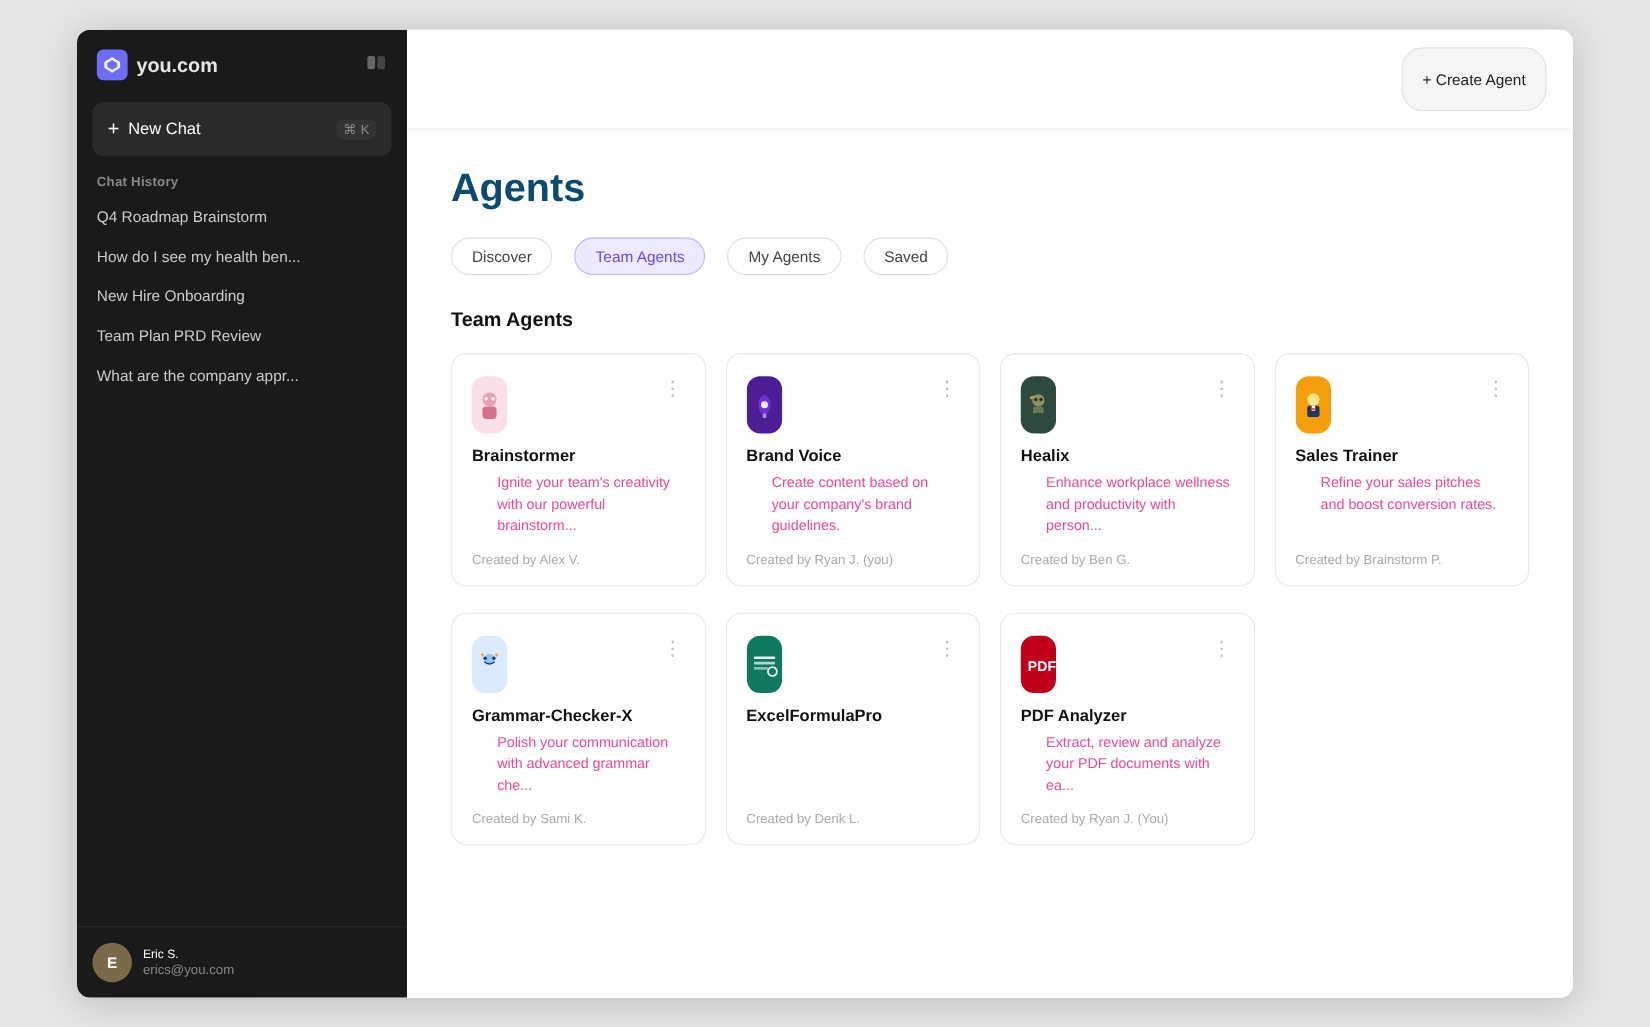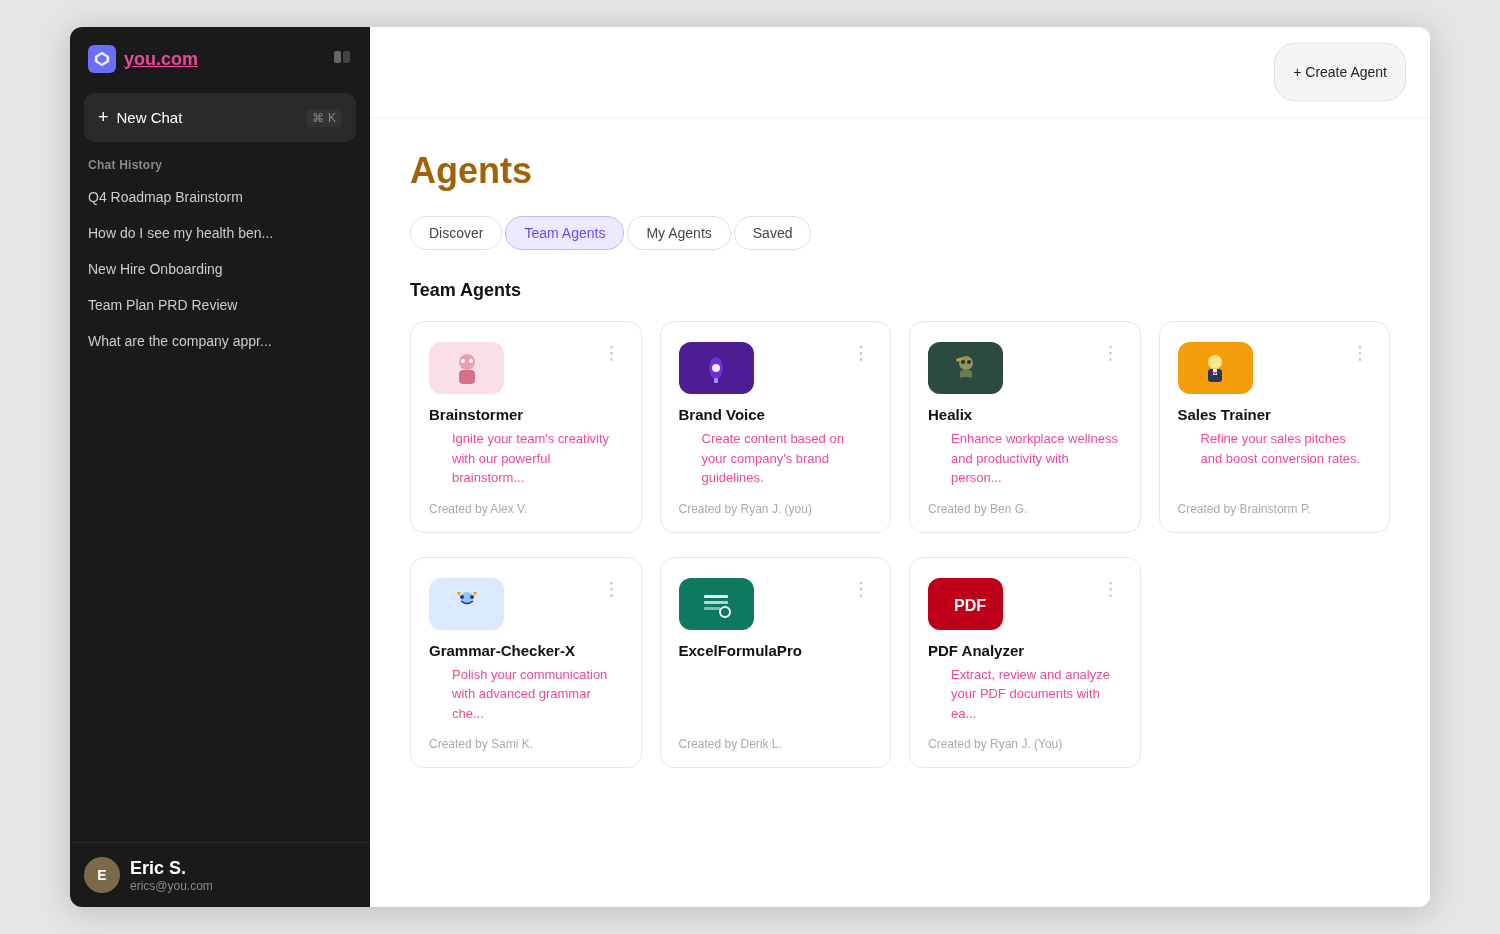--- a/index.html
+++ b/index.html
@@ -1,50 +1,50 @@
 <!DOCTYPE html>
 <html><head>
   <meta charset="utf-8">
   <style>
     * { box-sizing: border-box; margin: 0; padding: 0; }
     body { font-family: -apple-system, BlinkMacSystemFont, 'Segoe UI', sans-serif; background: #e5e5e5; display: flex; justify-content: center; align-items: center; min-height: 100vh; }
     .window { width: 1360px; height: 880px; background: #fff; border-radius: 12px; overflow: hidden; display: flex; box-shadow: 0 4px 32px rgba(0,0,0,0.18); }
     
     .sidebar { width: 300px; min-width: 300px; background: #1a1a1a; color: #fff; display: flex; flex-direction: column; padding: 0; }
     .sidebar-header { display: flex; align-items: center; justify-content: space-between; padding: 18px 18px 12px 18px; }
-    .logo { display: flex; align-items: center; gap: 8px; font-size: 18px; font-weight: 600; color: #ec4899; text-decoration: underline; }
+    .logo { display: flex; align-items: center; gap: 8px; font-size: 18px; font-weight: 600; color: #e5e5e5; }
     .logo-icon { width: 28px; height: 28px; background: #6c6ef7; border-radius: 6px; display: flex; align-items: center; justify-content: center; }
     .logo-icon svg { width: 18px; height: 18px; }
     .sidebar-toggle { color: #888; cursor: pointer; font-size: 18px; }
     .new-chat-btn { margin: 8px 14px 16px 14px; background: #2a2a2a; border: none; border-radius: 10px; color: #fff; display: flex; align-items: center; justify-content: space-between; padding: 14px 14px; cursor: pointer; font-size: 15px; font-weight: 500; }
     .new-chat-left { display: flex; align-items: center; gap: 8px; }
     .new-chat-shortcut { display: flex; align-items: center; gap: 4px; font-size: 12px; color: #888; background: #333; border-radius: 5px; padding: 2px 6px; }
     .section-label { color: #888; font-size: 12px; font-weight: 700; padding: 0 18px 8px 18px; letter-spacing: 0.02em; }
     .history-list { display: flex; flex-direction: column; gap: 2px; padding: 0 8px; }
     .history-item { color: #ccc; font-size: 14px; padding: 9px 10px; border-radius: 7px; cursor: pointer; white-space: nowrap; overflow: hidden; text-overflow: ellipsis; }
     .sidebar-footer { margin-top: auto; padding: 14px 14px; display: flex; align-items: center; gap: 10px; border-top: 1px solid #2a2a2a; }
     .avatar { width: 36px; height: 36px; border-radius: 50%; background: #555; overflow: hidden; flex-shrink: 0; display: flex; align-items: center; justify-content: center; font-size: 14px; font-weight: 600; color: #fff; background: #7b6a4a; }
     .user-info { display: flex; flex-direction: column; }
-    .user-name { font-size: 18px; font-weight: 700; color: #fff; }
+    .user-name { font-size: 11px; font-weight: 400; color: #fff; }
     .user-email { font-size: 12px; color: #888; }
     
     .main { flex: 1; background: #fff; display: flex; flex-direction: column; overflow: hidden; }
     .main-topbar { display: flex; justify-content: flex-end; padding: 16px 24px; border-bottom: 1px solid #f0f0f0; }
     .create-agent-btn { display: flex; align-items: center; gap: 6px; background: #f5f5f5; border: 1px solid #e0e0e0; border-radius: 20px; padding: 20px 18px; font-size: 14px; font-weight: 500; color: #222; cursor: pointer; }
     .main-content { flex: 1; overflow-y: auto; padding: 32px 40px; }
-    .page-title { font-size: 36px; font-weight: 700; color: #a16207; margin-bottom: 24px; }
-    .tabs { display: flex; gap: 3px; margin-bottom: 30px; }
+    .page-title { font-size: 36px; font-weight: 700; color: #0c4a6e; margin-bottom: 24px; }
+    .tabs { display: flex; gap: 20px; margin-bottom: 30px; }
     .tab { padding: 8px 18px; border-radius: 20px; font-size: 14px; font-weight: 500; cursor: pointer; border: 1px solid #e0e0e0; background: #fff; color: #444; }
     .tab.active { background: #ede9fe; color: #6c47ff; border-color: #c4b5fd; }
     .section-title { font-size: 18px; font-weight: 600; color: #111; margin-bottom: 20px; }
     .agents-grid { display: grid; grid-template-columns: repeat(4, 1fr); gap: 18px; margin-bottom: 24px; }
     .agents-grid-row2 { display: grid; grid-template-columns: repeat(4, 1fr); gap: 18px; }
     .agent-card { background: #fff; border: 1px solid #e8e8e8; border-radius: 14px; padding: 20px 18px 16px 18px; display: flex; flex-direction: column; gap: 0; position: relative; cursor: pointer; transition: box-shadow 0.15s; min-height: 190px; }
     .agent-card-header { display: flex; align-items: flex-start; justify-content: space-between; margin-bottom: 12px; }
-    .agent-icon { width: 75px; height: 52px; border-radius: 12px; overflow: hidden; display: flex; align-items: center; justify-content: center; font-size: 28px; }
+    .agent-icon { width: 32px; height: 52px; border-radius: 12px; overflow: hidden; display: flex; align-items: center; justify-content: center; font-size: 28px; }
     .agent-menu { color: #bbb; font-size: 18px; cursor: pointer; line-height: 1; padding: 2px; }
     .agent-name { font-size: 15px; font-weight: 600; color: #111; margin-bottom: 6px; }
     .agent-desc { font-size: 13px; color: #ec4899; line-height: 1.5; flex: 1; margin-bottom: 14px; margin-left: 23px; }
     .agent-creator { font-size: 12px; color: #aaa; margin-top: auto; }
     
     .icon-brainstormer { background: #f9e0e8; }
     .icon-brandvoice { background: #4c1d95; }
     .icon-healix { background: #2d4a3e; }
     .icon-salestrainer { background: #f59e0b; }
     .icon-grammar { background: #e0f0ff; }

